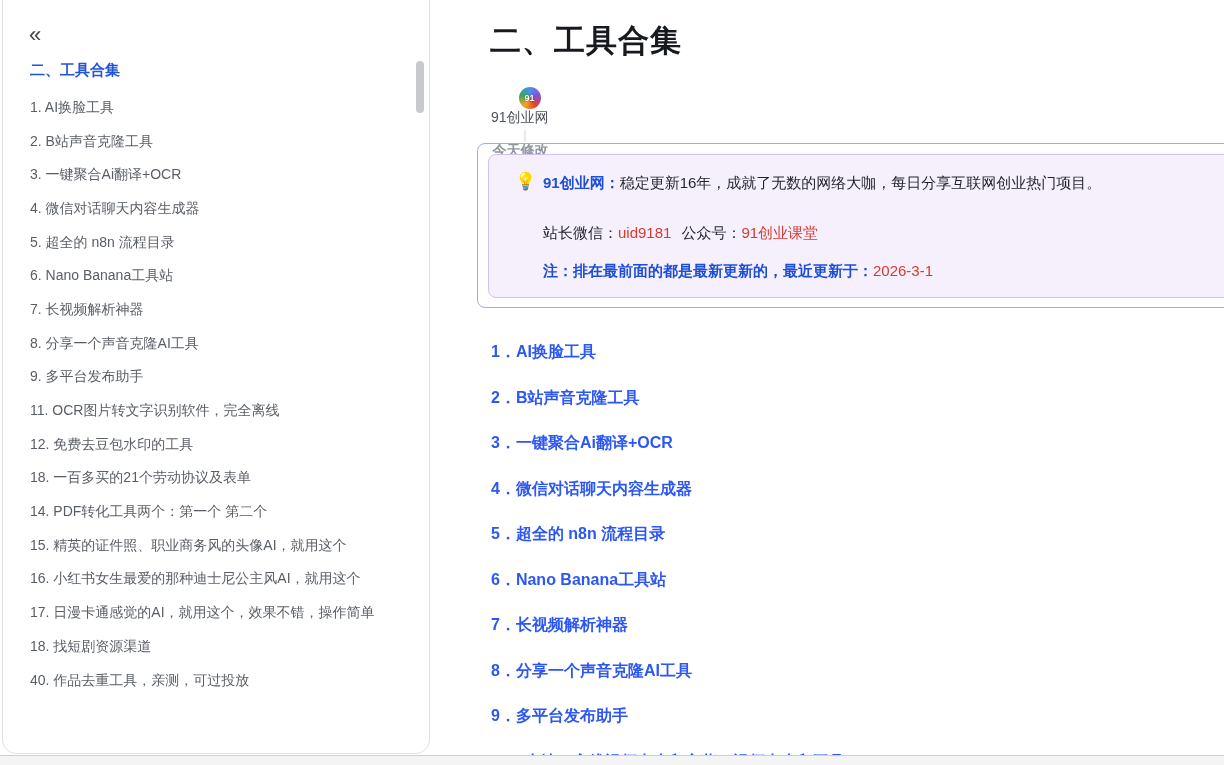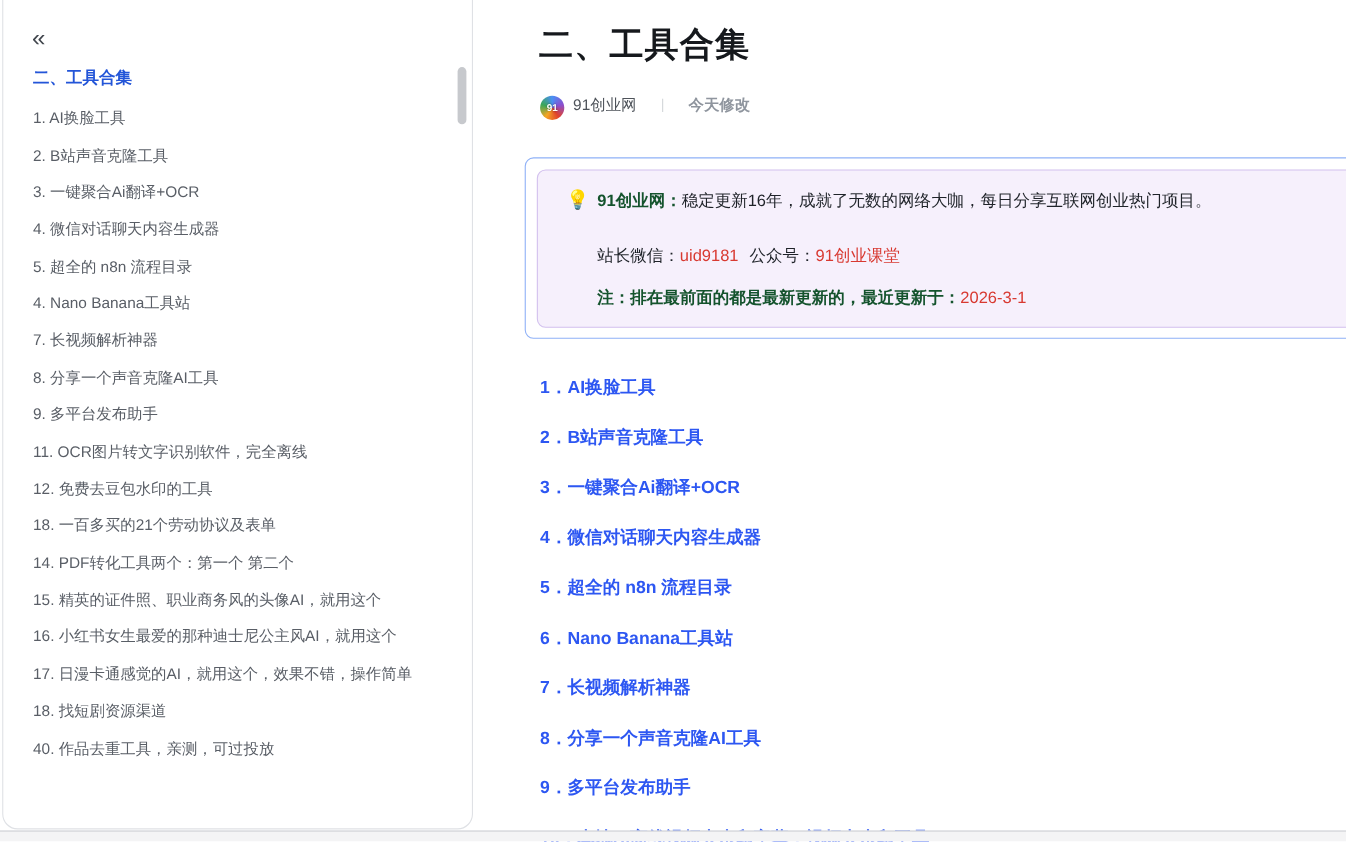--- a/index.html
+++ b/index.html
@@ -14,40 +14,40 @@
     color:#41464d; cursor:pointer; }
   .side-title { position:absolute; left:27px; top:76px; font-size:15px; font-weight:bold;
     color:#2355d8; cursor:pointer; }
   .side-list { position:absolute; left:27px; top:106px; right:8px; }
   .side-item { height:33.7px; display:flex; align-items:center; font-size:14px;
     color:#595e66; white-space:nowrap; cursor:pointer; }
   .side-scrollthumb { position:absolute; right:5px; top:76px; width:8px; height:52px;
     background:#c7c9cd; border-radius:4px; cursor:pointer; }
   .doc-title { position:absolute; left:490px; top:20px; font-size:31px; font-weight:900;
     color:#16191d; letter-spacing:1px; }
-  .meta { position:absolute; left:491px; top:87px; display:flex; align-items:flex-start;
-    font-size:14px; color:#4e535a; }
+  .meta { position:absolute; left:491px; top:87px; display:flex; align-items:flex-end;
+    font-size:14px; color:#4e535a;flex-direction:column; }
   .avatar { width:22px; height:22px; border-radius:50%; margin-right:8px;
     background:conic-gradient(#4a90f4,#8a4fd0,#e0422e,#f5a623,#3aa75a,#4a90f4);
     display:flex; align-items:center; justify-content:center;
     color:#fff; font-size:9px; font-weight:bold; text-shadow:0 0 2px rgba(0,0,0,.5); }
   .meta-divider { color:#d5d8dc; margin:0 22px; font-size:13px; }
   .meta-modified { color:#8f959e;font-weight:bold; }
 
   
   .block-outline { position:absolute; left:477px; top:143px; width:790px; height:165px;
     border:1.5px solid #8fb1f7; border-radius:8px; }
 
   .callout { position:absolute; left:488px; top:154px; width:780px; height:144px;
     background:#f6f0fc; border:1px solid #d2c0ee; border-radius:8px;
     padding:16px 20px 0 54px; font-size:15px; line-height:24px; }
   .callout-emoji { position:absolute; left:26px; top:15px; font-size:17px; }
   .co-line1 { margin-bottom:26px; }
   .co-line2 { margin-bottom:14px; }
-  .co-bold { font-weight:bold; color:#14532d; }
+  .co-bold { font-weight:bold; color:#1d4ed8; }
   .co-red  { font-weight:normal; color:#d83931; }
   .co-sep  { display:inline-block; width:10px; }
 
   .link-list { position:absolute; left:491px; top:330px; width:760px; }
   .link-item { height:45.5px; display:flex; align-items:center; font-size:16px;
     font-weight:bold; color:#2d57f2; white-space:nowrap; cursor:pointer; }
 
   
   .hscroll { position:absolute; left:0; right:0; bottom:0; height:10px;
     background:#f4f4f5; border-top:1px solid #cdd0d4; }
@@ -59,21 +59,21 @@
 
   <div class="sidebar">
     <div class="collapse-btn">«</div>
     <div class="side-title">二、工具合集</div>
     <div class="side-list">
         <div class="side-item">1. AI换脸工具</div>
         <div class="side-item">2. B站声音克隆工具</div>
         <div class="side-item">3. 一键聚合Ai翻译+OCR</div>
         <div class="side-item">4. 微信对话聊天内容生成器</div>
         <div class="side-item">5. 超全的 n8n 流程目录</div>
-        <div class="side-item">4. Nano Banana工具站</div>
+        <div class="side-item">6. Nano Banana工具站</div>
         <div class="side-item">7. 长视频解析神器</div>
         <div class="side-item">8. 分享一个声音克隆AI工具</div>
         <div class="side-item">9. 多平台发布助手</div>
         <div class="side-item">11. OCR图片转文字识别软件，完全离线</div>
         <div class="side-item">12. 免费去豆包水印的工具</div>
         <div class="side-item">18. 一百多买的21个劳动协议及表单</div>
         <div class="side-item">14. PDF转化工具两个：第一个 第二个</div>
         <div class="side-item">15. 精英的证件照、职业商务风的头像AI，就用这个</div>
         <div class="side-item">16. 小红书女生最爱的那种迪士尼公主风AI，就用这个</div>
         <div class="side-item">17. 日漫卡通感觉的AI，就用这个，效果不错，操作简单</div>

